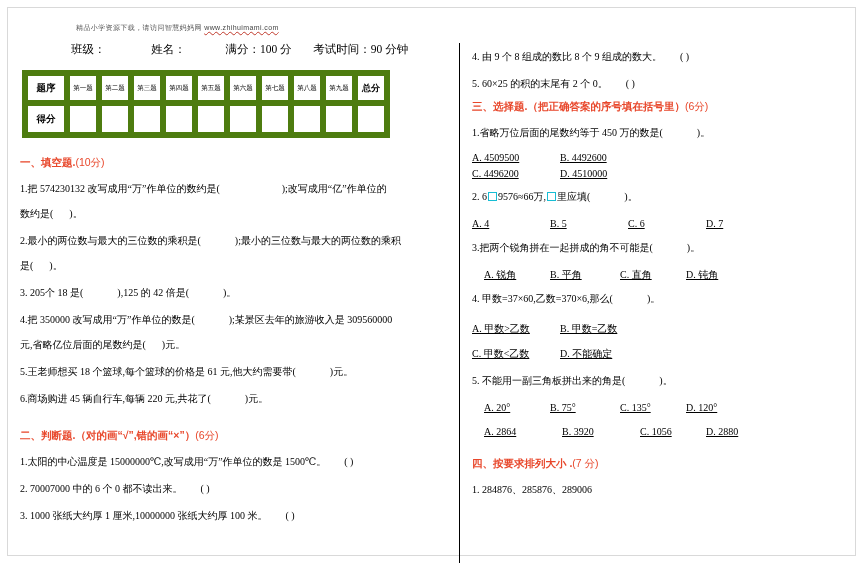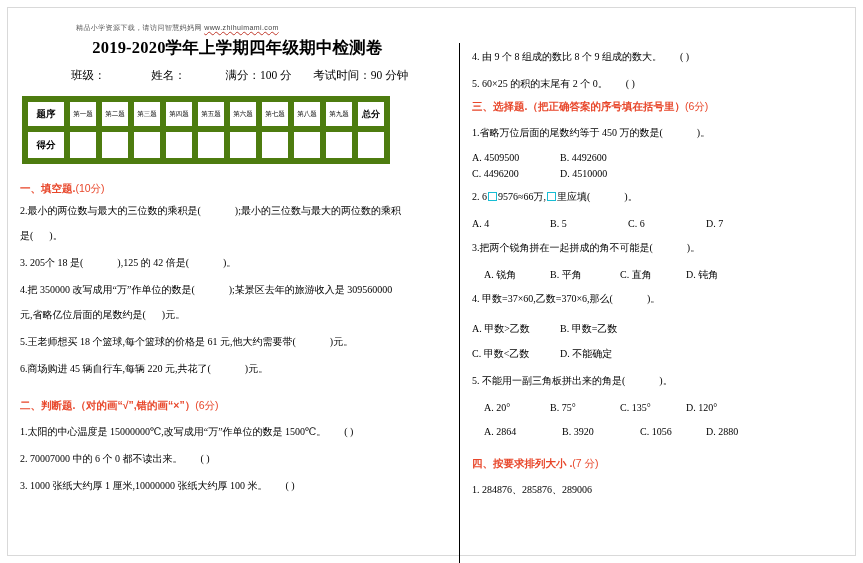--- a/index.html
+++ b/index.html
@@ -127,21 +127,21 @@
   }
   #right-column .q { margin-left: 0; }
   .q.tight { margin-top: 2px; }
 
   .opts {
     font-size: 10px;
     line-height: 19px;
     margin: 5px 0 0 0;
     white-space: nowrap;
   }
-  .opts .o { display: inline-block; }
+  .opts .o { display: inline-block; text-decoration: underline; }
   .w78 { width: 78px; }
   .w66 { width: 66px; margin-left: 12px; }
   .w58 { width: 58px; }
   .w88 { width: 88px; }
 
   .blank { display: inline-block; }
   .bk-sm { width: 16px; }
   .bk-md { width: 34px; }
   .bk-lg { width: 62px; }
 
@@ -164,21 +164,20 @@
   <div id="page-frame"></div>
   <div id="column-divider"></div>
 
   <div class="col" id="left-column">
 
     <div class="watermark">
       <span>精品小学资源下载，请访问智慧妈妈网</span>
       <span class="url">www.zhihuimami.com</span>
     </div>
 
-    <div class="paper-title">2019-2020学年上学期四年级期中检测卷</div>
 
     <div class="info-line">
       <span>班级：</span>
       <span class="info-gap-a"></span>
       <span>姓名：</span>
       <span class="info-gap-b"></span>
       <span>满分：100 分</span>
       <span class="info-gap-c"></span>
       <span>考试时间：90 分钟</span>
     </div>
@@ -213,20 +212,24 @@
           <td></td>
         </tr>
       </tbody>
         </table>
     </div>
 
     <div class="section-head">
       <span>一、填空题.</span><span class="pts">(10分)</span>
     </div>
 
+    <div class="q">
+      <span>1.把 574230132 改写成用“万”作单位的数约是(</span><span class="blank bk-lg"></span><span>);改写成用“亿”作单位的</span><br>
+      <span>数约是(</span><span class="blank bk-sm"></span><span>)。</span>
+    </div>
 
     <div class="q tight">
       <span>2.最小的两位数与最大的三位数的乘积是(</span><span class="blank bk-md"></span><span>);最小的三位数与最大的两位数的乘积</span><br>
       <span>是(</span><span class="blank bk-sm"></span><span>)。</span>
     </div>
 
     <div class="q tight">
       <span>3. 205个 18 是(</span><span class="blank bk-md"></span><span>),125 的 42 倍是(</span><span class="blank bk-md"></span><span>)。</span>
     </div>
 

